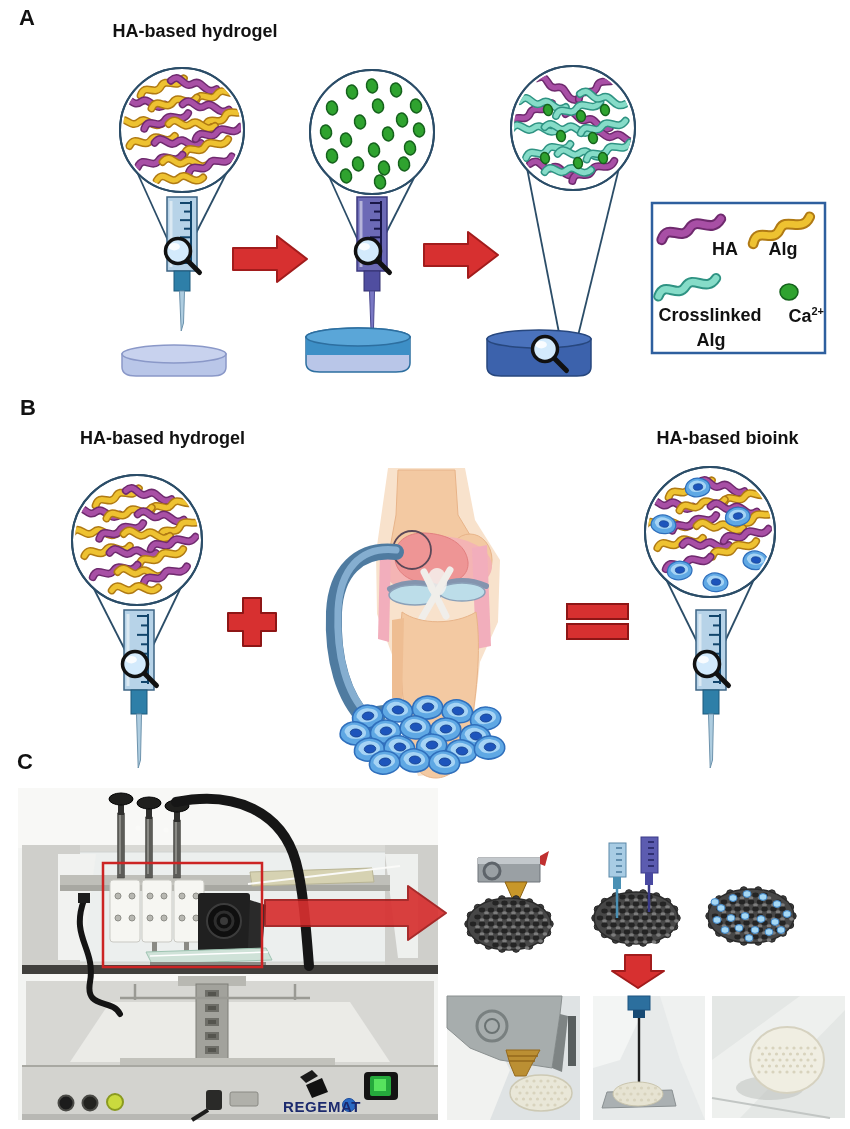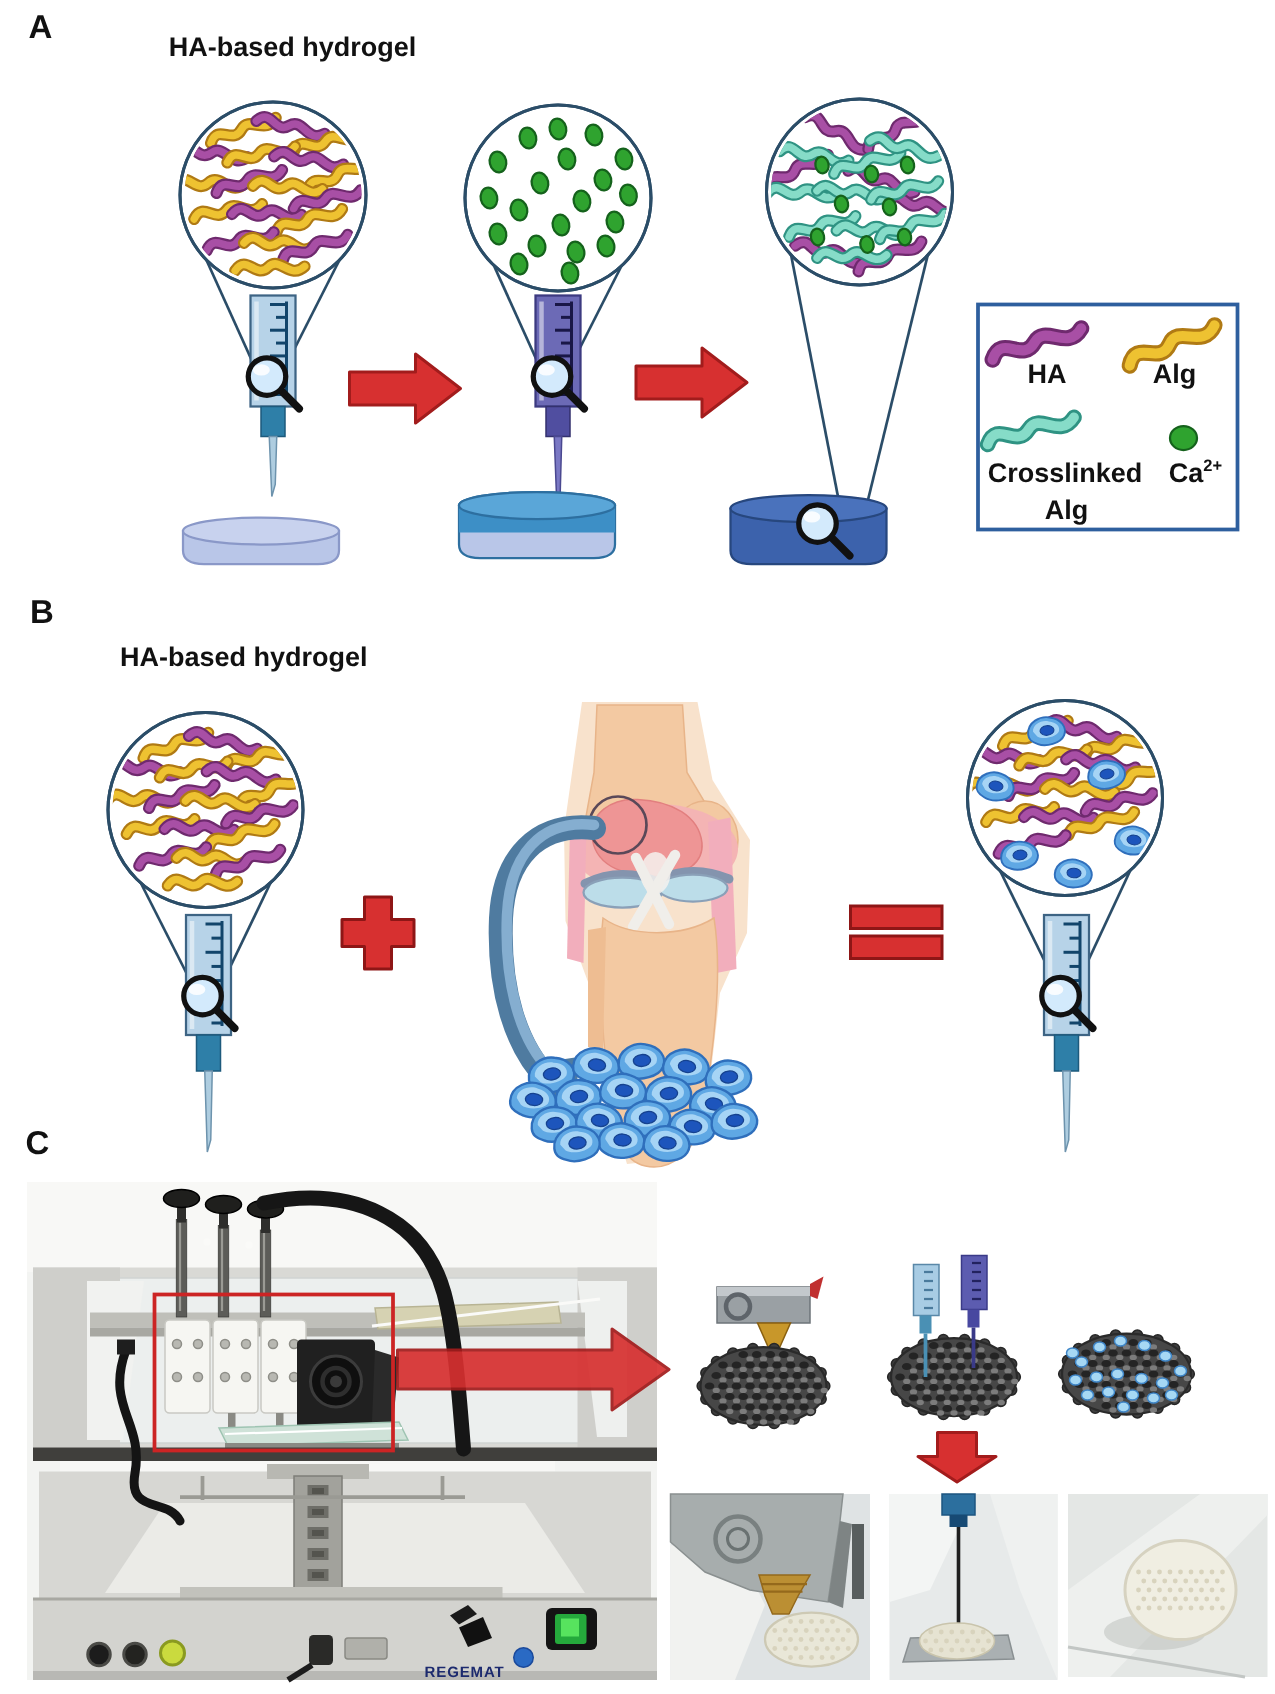--- a/index.html
+++ b/index.html
@@ -4,21 +4,21 @@
 <style>
   html,body{margin:0;padding:0;background:#ffffff;}
   #canvas{position:relative;width:850px;height:1129px;background:#ffffff;overflow:hidden;
           font-family:"Liberation Sans", sans-serif;}
   #figure-svg{position:absolute;left:0;top:0;}
   .overlay-text{position:absolute;font-weight:bold;color:#111;text-align:center;line-height:1.05;}
   .panel-letter{font-size:22px;}
   .heading{font-size:18px;letter-spacing:0px;}
   .legend-label{font-size:18px;}
   .legend-label sup{font-size:11px;}
-  .brand{font-size:10px;letter-spacing:0.6px;color:#1c2a6e;text-align:left;margin-top:12px;}
+  .brand{font-size:15px;letter-spacing:0.6px;color:#1c2a6e;text-align:left;}
 </style>
 </head>
 <body>
 
 <div id="canvas">
 
 <svg id="figure-svg" width="850" height="1129" viewBox="0 0 850 1129">
 
   <g id="panelA">
     <g id="coneA1">
@@ -1294,25 +1294,26 @@
             <circle cx="808" cy="1072" r="1.6" fill="#d8d3bd"></circle>
             <circle cx="815" cy="1072" r="1.6" fill="#d8d3bd"></circle>
           </g>
     </g>
   </g>
 </svg>
 
 <div class="overlay-text panel-letter" style="left:12px;top:6px;width:30px;">A</div>
 <div class="overlay-text heading" style="left:60px;top:22px;width:270px;">HA-based hydrogel</div>
 
-<div class="overlay-text legend-label" style="left:670px;top:240px;width:56px;">HA</div>
+<div class="overlay-text legend-label" style="left:697px;top:240px;width:56px;">HA</div>
 <div class="overlay-text legend-label" style="left:755px;top:240px;width:56px;">Alg</div>
 <div class="overlay-text legend-label" style="left:650px;top:306px;width:120px;">Crosslinked</div>
-<div class="overlay-text legend-label" style="left:770px;top:306px;width:54px;"><span>Ca</span><sup>2+</sup></div>
+<div class="overlay-text legend-label" style="left:770px;top:306px;width:54px;text-align:right;"><span>Ca</span><sup>2+</sup></div>
 <div class="overlay-text legend-label" style="left:680px;top:331px;width:62px;">Alg</div>
 
 <div class="overlay-text panel-letter" style="left:13px;top:396px;width:30px;">B</div>
 <div class="overlay-text heading" style="left:35px;top:429px;width:255px;">HA-based hydrogel</div>
+<div class="overlay-text heading" style="left:605px;top:429px;width:245px;">HA-based bioink</div>
 
 <div class="overlay-text panel-letter" style="left:10px;top:750px;width:30px;">C</div>
 <div class="overlay-text brand" style="left:283px;top:1099px;width:64px;font-weight:bold;">REGEMAT</div>
 
 </div>
 
 </body></html>

